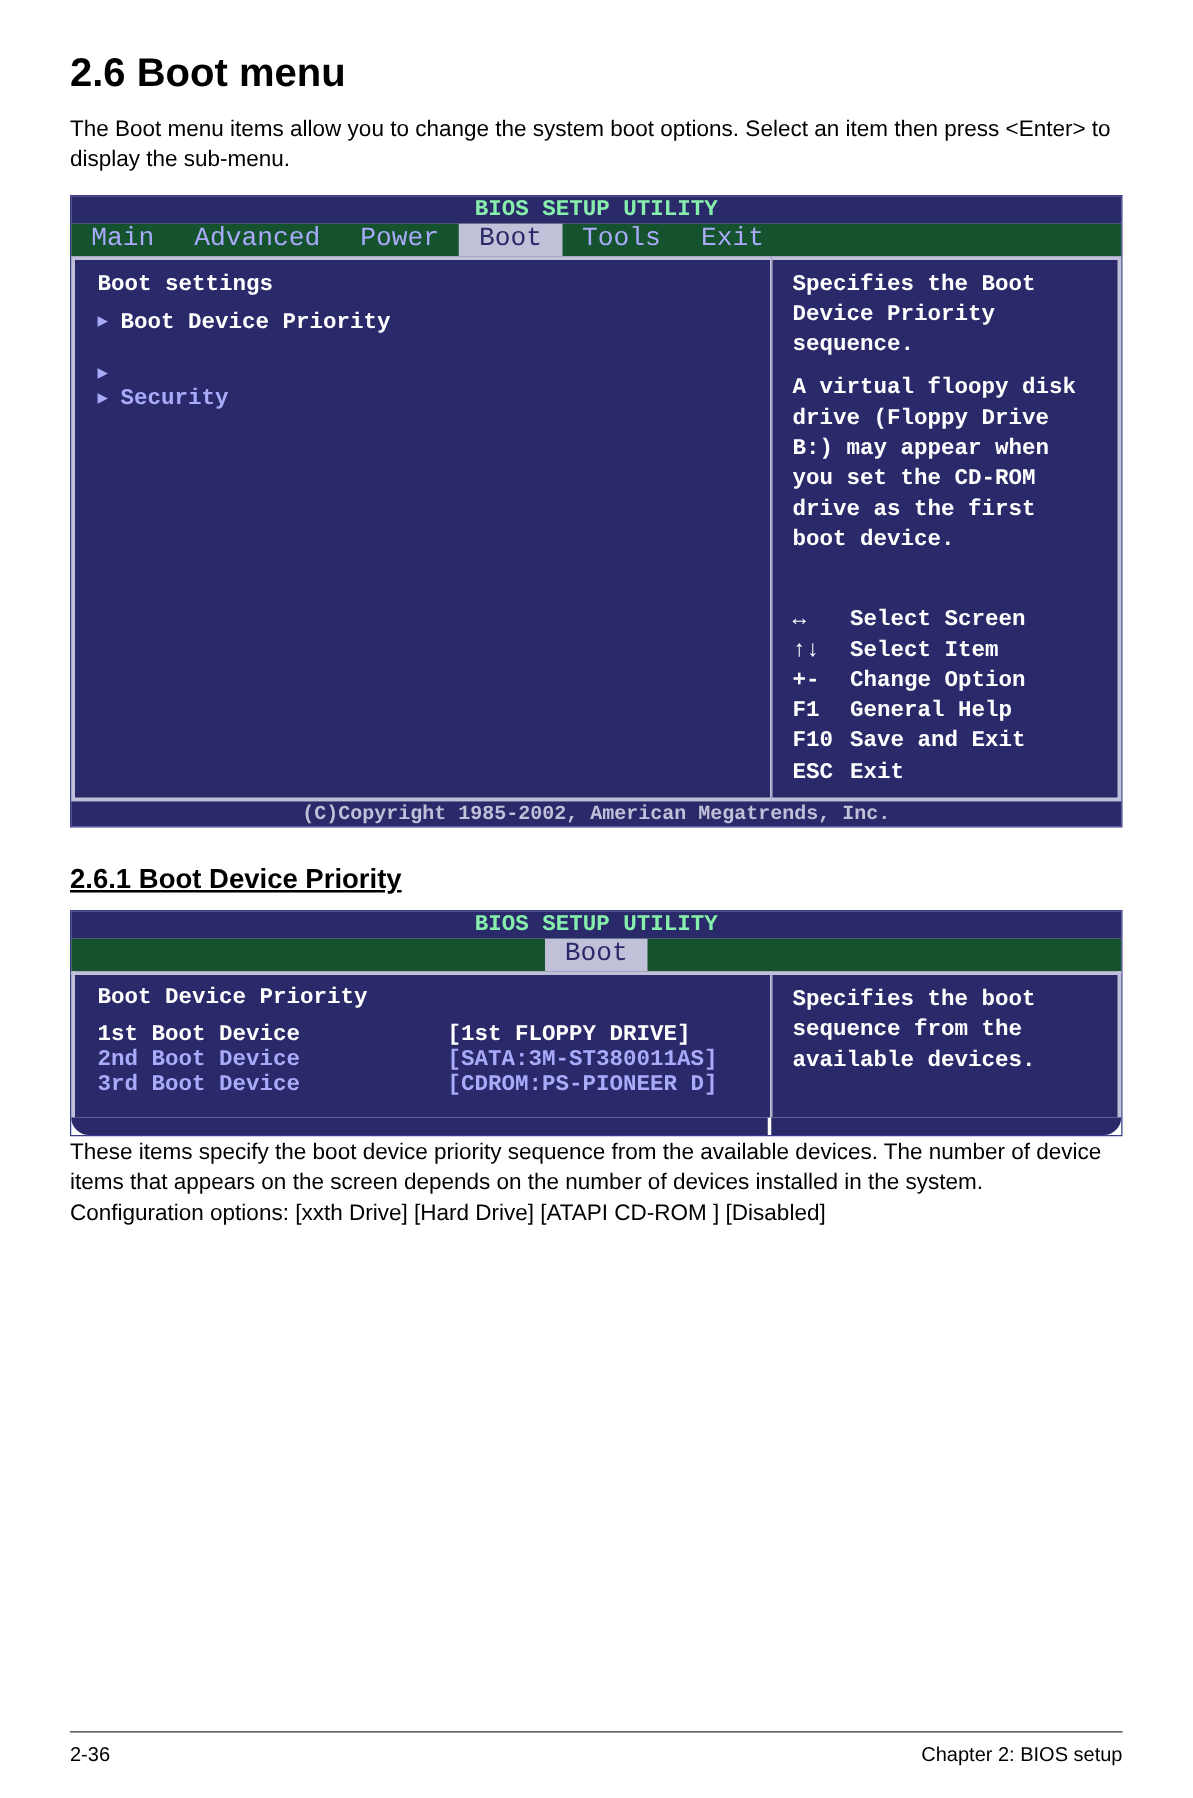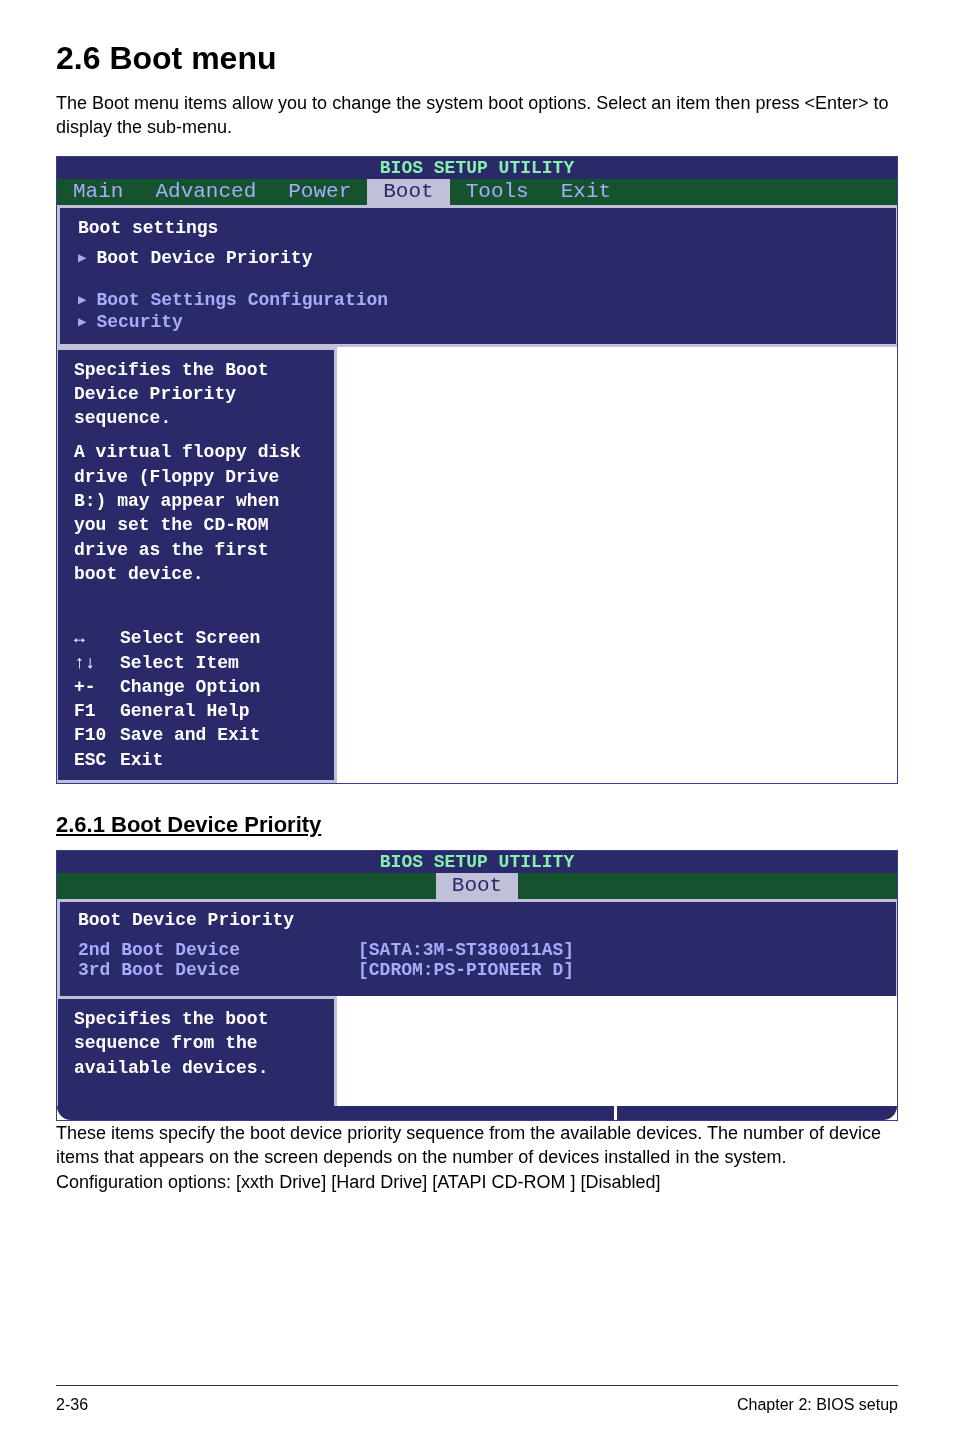--- a/index.html
+++ b/index.html
@@ -12,21 +12,21 @@
   h2.subsection-title { font-size: 22px; font-weight: bold; margin: 28px 0 12px 0; font-family: Arial, sans-serif; text-decoration: underline; }
   h3.sub-heading { font-size: 19px; font-weight: bold; margin: 26px 0 10px 0; font-family: Arial, sans-serif; }
   p.body-text { font-size: 18px; line-height: 1.35; font-family: Arial, sans-serif; }
 
   
   .bios-box { width: 100%; border: 1px solid #3a3a8f; font-family: "Courier New", monospace; }
   .bios-header { background: #2a2a6a; color: #86efac; text-align: center; font-weight: bold; padding: 1px 0; font-size: 18px; }
   .bios-tabs { display: flex; background: #14532d; color: #aaaafb; font-weight: normal; font-size: 21px; }
   .bios-tab { padding: 1px 16px 2px 16px; }
   .bios-tab.active { background: #c0c0d8; color: #2a2a6a; }
-  .bios-body { display: flex; min-height: 0; flex-direction: column; }
+  .bios-body { display: flex; min-height: 0; }
   .bios-panel-left { flex: 1 1 auto; background: #2a2a6a; color: #aaaafb; padding: 10px 18px; border: 3px solid #c0c0d8; border-right-width: 1.5px; border-collapse: collapse; }
   .bios-panel-right { width: 280px; background: #2a2a6a; color: #C9B822; padding: 8px 16px; border: 3px solid #c0c0d8; border-left-width: 1.5px; font-weight: bold; }
   .bios-footer { background: #2a2a6a; color: #c0c0d8; text-align: center; font-size: 16px; padding: 1px 0; font-weight: bold; }
 
   .bios-group-title { color: #ffffff; font-weight: bold; margin-bottom: 10px; font-size: 18px; }
   .bios-menu-item { display: flex; align-items: center; margin: 2px 0; font-weight: bold; font-size: 18px; }
   .bios-menu-item .arrow { color: #aaaafb; margin-right: 10px; font-size: 14px; }
   .bios-menu-item.selected { color: #ffffff; }
 
   .bios-help-block { margin-bottom: 10px; color: #ffffff; font-size: 18px; line-height: 1.35; }
@@ -71,21 +71,20 @@
     <div class="bios-body">
       <div class="bios-panel-left">
         <div class="bios-group-title">Boot settings</div>
         <div class="bios-menu-item selected">
           <span class="arrow">▶</span>
           <span>Boot Device Priority</span>
         </div>
         <div style="height:18px"></div>
         <div class="bios-menu-item">
           <span class="arrow">▶</span>
-          <span>Boot Settings Configuration</span>
         </div>
         <div class="bios-menu-item">
           <span class="arrow">▶</span>
           <span>Security</span>
         </div>
       </div>
       <div class="bios-panel-right">
         <div class="bios-help-block">Specifies the Boot Device Priority sequence.</div>
         <div class="bios-help-block">A virtual floopy disk drive (Floppy Drive B:) may appear when you set the CD-ROM drive as the first boot device.</div>
         <div class="bios-keys">
@@ -109,32 +108,37 @@
               <span class="k">F10</span>
               <span>Save and Exit</span>
             </div>
           <div class="row">
               <span class="k">ESC</span>
               <span>Exit</span>
             </div>
         </div>
       </div>
     </div>
+    <div class="bios-footer">(C)Copyright 1985-2002, American Megatrends, Inc.</div>
   </div>
 
   <h2 class="subsection-title">2.6.1     Boot Device Priority</h2>
 
   <div class="bios-box short">
     <div class="bios-header">BIOS SETUP UTILITY</div>
     <div class="bios-tabs" style="justify-content:center;">
       <div class="bios-tab active">Boot</div>
     </div>
     <div class="bios-body">
       <div class="bios-panel-left" style="border-bottom:none;">
         <div class="bios-group-title">Boot Device Priority</div>
+        <div class="bios-list-row selected">
+          <span class="col-name">1st Boot Device</span>
+          <span class="col-val">[1st FLOPPY DRIVE]</span>
+        </div>
         <div class="bios-list-row">
           <span class="col-name">2nd Boot Device</span>
           <span class="col-val">[SATA:3M-ST380011AS]</span>
         </div>
         <div class="bios-list-row">
           <span class="col-name">3rd Boot Device</span>
           <span class="col-val">[CDROM:PS-PIONEER D]</span>
         </div>
       </div>
       <div class="bios-panel-right" style="border-bottom:none;">

